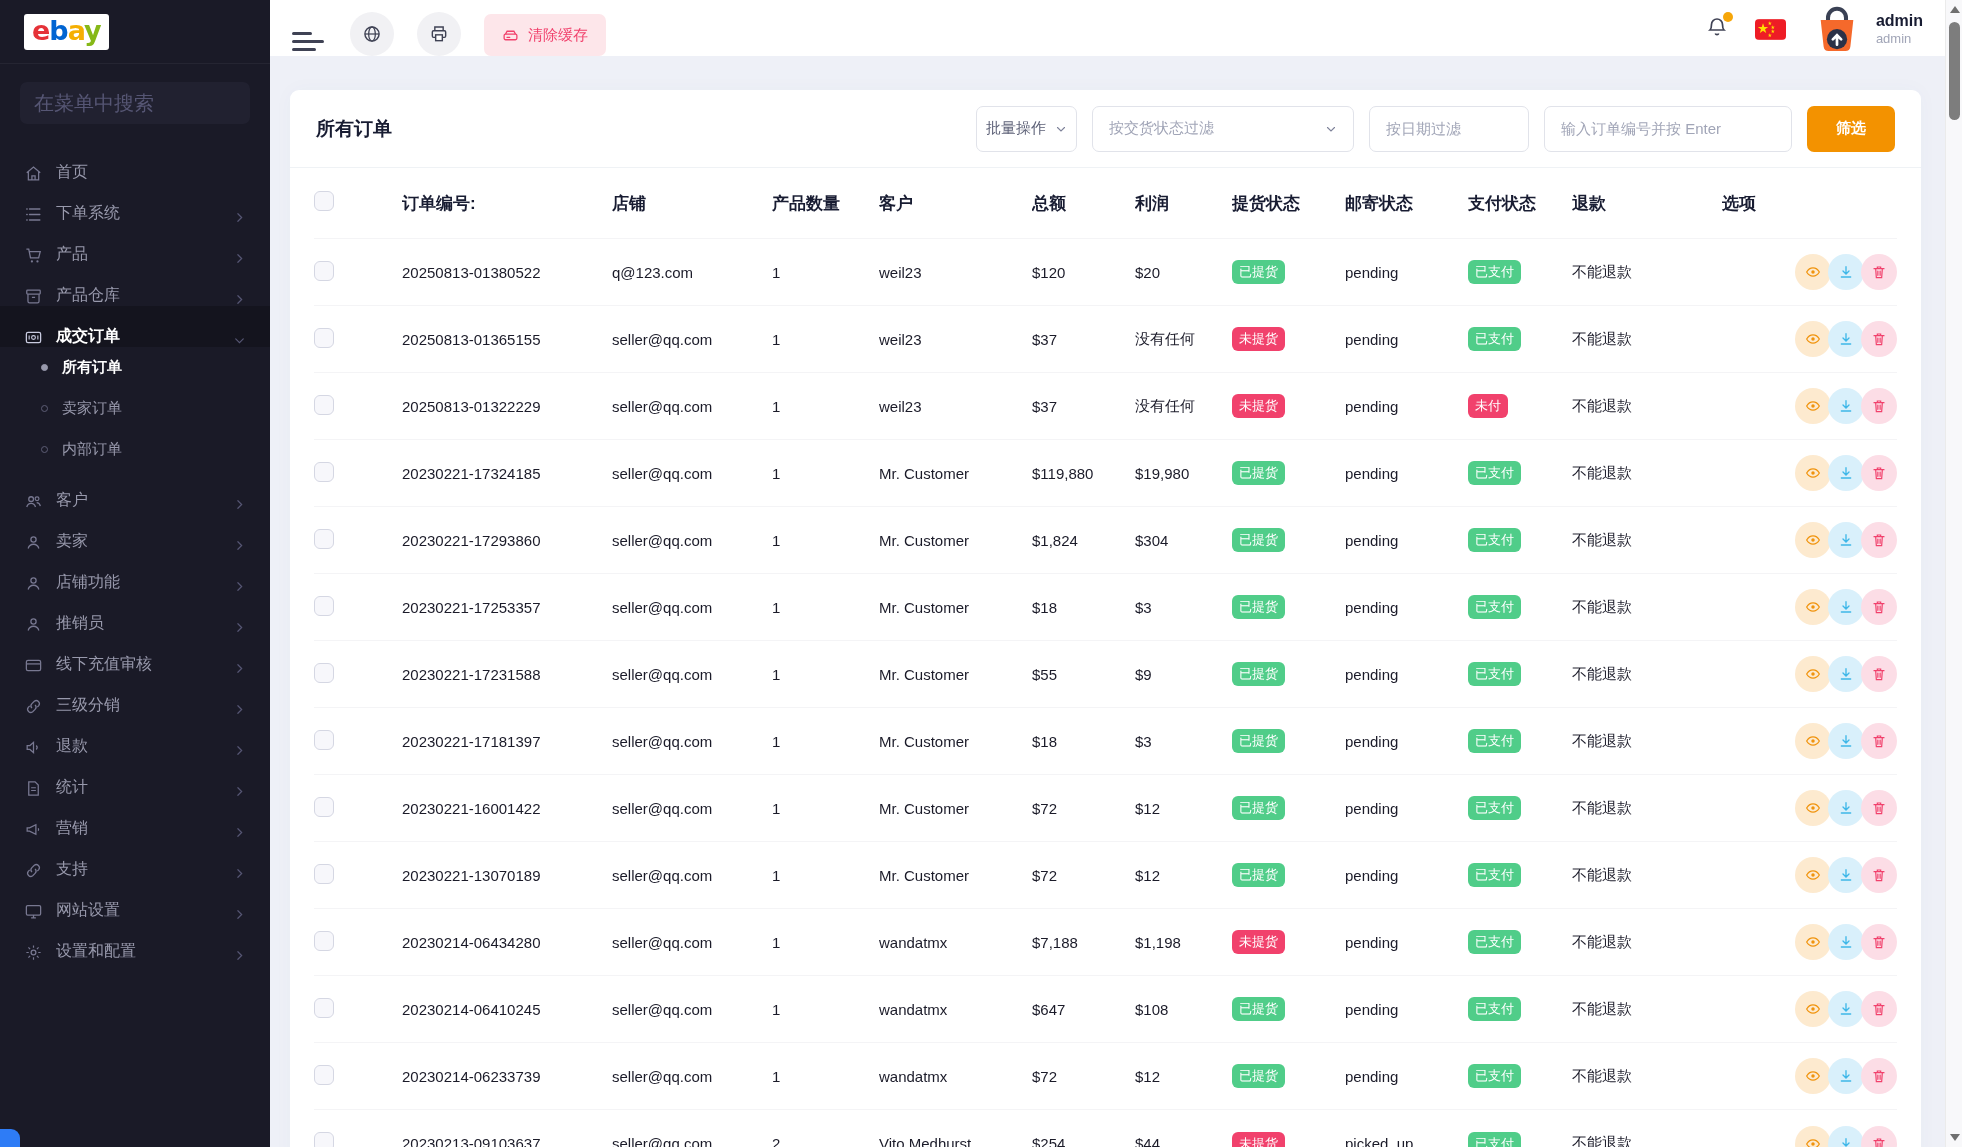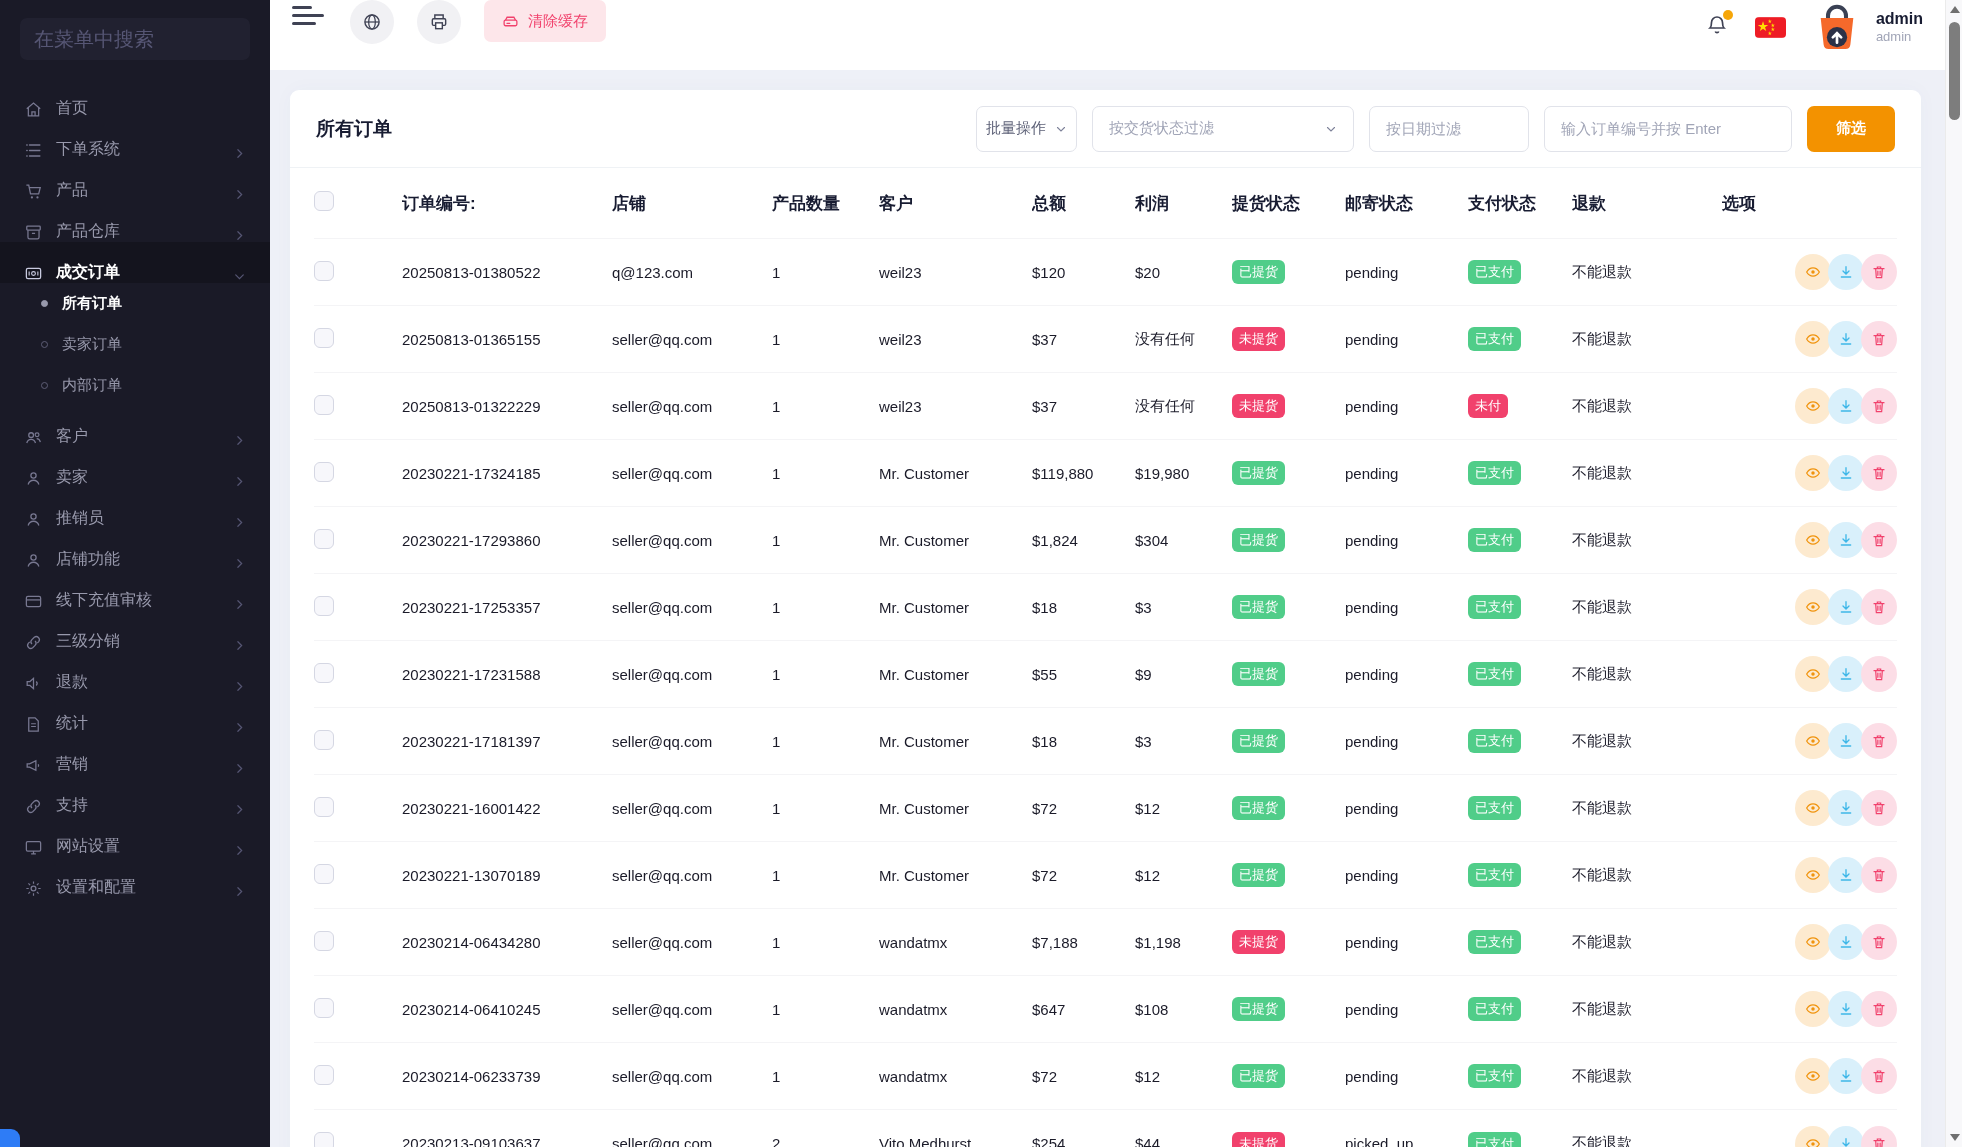--- a/index.html
+++ b/index.html
@@ -29,21 +29,21 @@
   .mi.active .milabel { color:#ffffff; font-weight:bold; }
   .mi.active .mic { color:#c9cbe0; }
   .sub { }
   .smi { display:flex; align-items:center; height:41px; padding:0 24px 0 41px; cursor:pointer; }
   .smi .dot { width:7px; height:7px; border-radius:50%; border:1px solid #5d5d75; flex:0 0 7px; }
   .smi.active .dot { background:#9899ac; border-color:#9899ac; }
   .smi .slabel { color:#9899ac; font-size:15px; margin-left:14px; }
   .smi.active .slabel { color:#fff; font-weight:bold; }
   .corner-chat { position:absolute; left:-8px; bottom:-10px; width:28px; height:28px; border-radius:9px; background:#2e7cf6; }
   
-  .topbar { position:absolute; left:270px; top:0; width:1675px; height:70px; background:#fff; display:flex; align-items:flex-start; padding:0 22px; z-index:4;gap:8px; }
+  .topbar { position:absolute; left:270px; top:0; width:1675px; height:56px; background:#fff; display:flex; align-items:flex-end; padding:0 22px; z-index:4;gap:8px; }
   .hamburger { width:36px; height:30px; display:flex; flex-direction:column; justify-content:center; gap:5px; cursor:pointer; margin-right:14px; }
   .hamburger span { display:block; height:3px; border-radius:2px; background:#3f4254; }
   .hamburger .h1 { width:20px; } .hamburger .h2 { width:32px; } .hamburger .h3 { width:24px; }
   .circle-btn { width:44px; height:44px; border-radius:50%; background:#f1f1f4; border:none; display:flex; align-items:center; justify-content:center; margin-right:15px; cursor:pointer; color:#3f4254; }
   .circle-btn svg { width:20px; height:20px; }
   .clear-cache { height:42px; background:#fde6ea; color:#f1416c; border:none; border-radius:7px; font-size:15px; display:flex; align-items:center; gap:9px; padding:0 18px; cursor:pointer; font-family:inherit; }
   .clear-cache svg { width:17px; height:17px; }
   .topbar-right { margin-left:auto; display:flex; align-items:center; }
   .bell-wrap { position:relative; margin-right:26px; cursor:pointer; color:#3f4254; }
   .bell-wrap svg { width:24px; height:24px; }
@@ -185,20 +185,23 @@
     <symbol id="i-down" viewBox="0 0 24 24">
         <path d="M12 4v10M7.5 10.5 12 15l4.5-4.5M5 19.5h14" fill="none" stroke="currentColor" stroke-width="2" stroke-linecap="round"></path>
       </symbol>
     <symbol id="i-trash" viewBox="0 0 24 24">
         <path d="M4.5 7h15M9.5 7V4.5h5V7M7 7l1 13.5h8L17 7M10.3 10.5v6.5M13.7 10.5v6.5" fill="none" stroke="currentColor" stroke-width="1.8" stroke-linecap="round"></path>
       </symbol>
   </defs>
 </svg>
 
 <aside class="sidebar">
+  <div class="logo-area">
+    <div class="logo-box" id="logo"><span style="color: rgb(229, 50, 56);">e</span><span style="color: rgb(0, 100, 210);">b</span><span style="color: rgb(245, 175, 2);">a</span><span style="color: rgb(134, 184, 23);">y</span></div>
+  </div>
   <div class="side-search">
     <input type="text" placeholder="在菜单中搜索" style="">
   </div>
   <nav class="menu" id="menu">
       <div class="mi">
         <svg class="mic">
           <use href="#i-home"></use>
         </svg>
         <span class="milabel">首页</span>
       </div>
@@ -267,30 +270,30 @@
         </svg>
         <span class="milabel">卖家</span>
         <svg class="chev">
           <use href="#i-chev-right"></use>
         </svg>
       </div>
       <div class="mi">
         <svg class="mic">
           <use href="#i-user"></use>
         </svg>
+        <span class="milabel">店铺功能</span>
+        <svg class="chev">
+          <use href="#i-chev-right"></use>
+        </svg>
+      </div>
+      <div class="mi">
+        <svg class="mic">
+          <use href="#i-user"></use>
+        </svg>
         <span class="milabel">推销员</span>
-        <svg class="chev">
-          <use href="#i-chev-right"></use>
-        </svg>
-      </div>
-      <div class="mi">
-        <svg class="mic">
-          <use href="#i-user"></use>
-        </svg>
-        <span class="milabel">店铺功能</span>
         <svg class="chev">
           <use href="#i-chev-right"></use>
         </svg>
       </div>
       <div class="mi">
         <svg class="mic">
           <use href="#i-creditcard"></use>
         </svg>
         <span class="milabel">线下充值审核</span>
         <svg class="chev">

